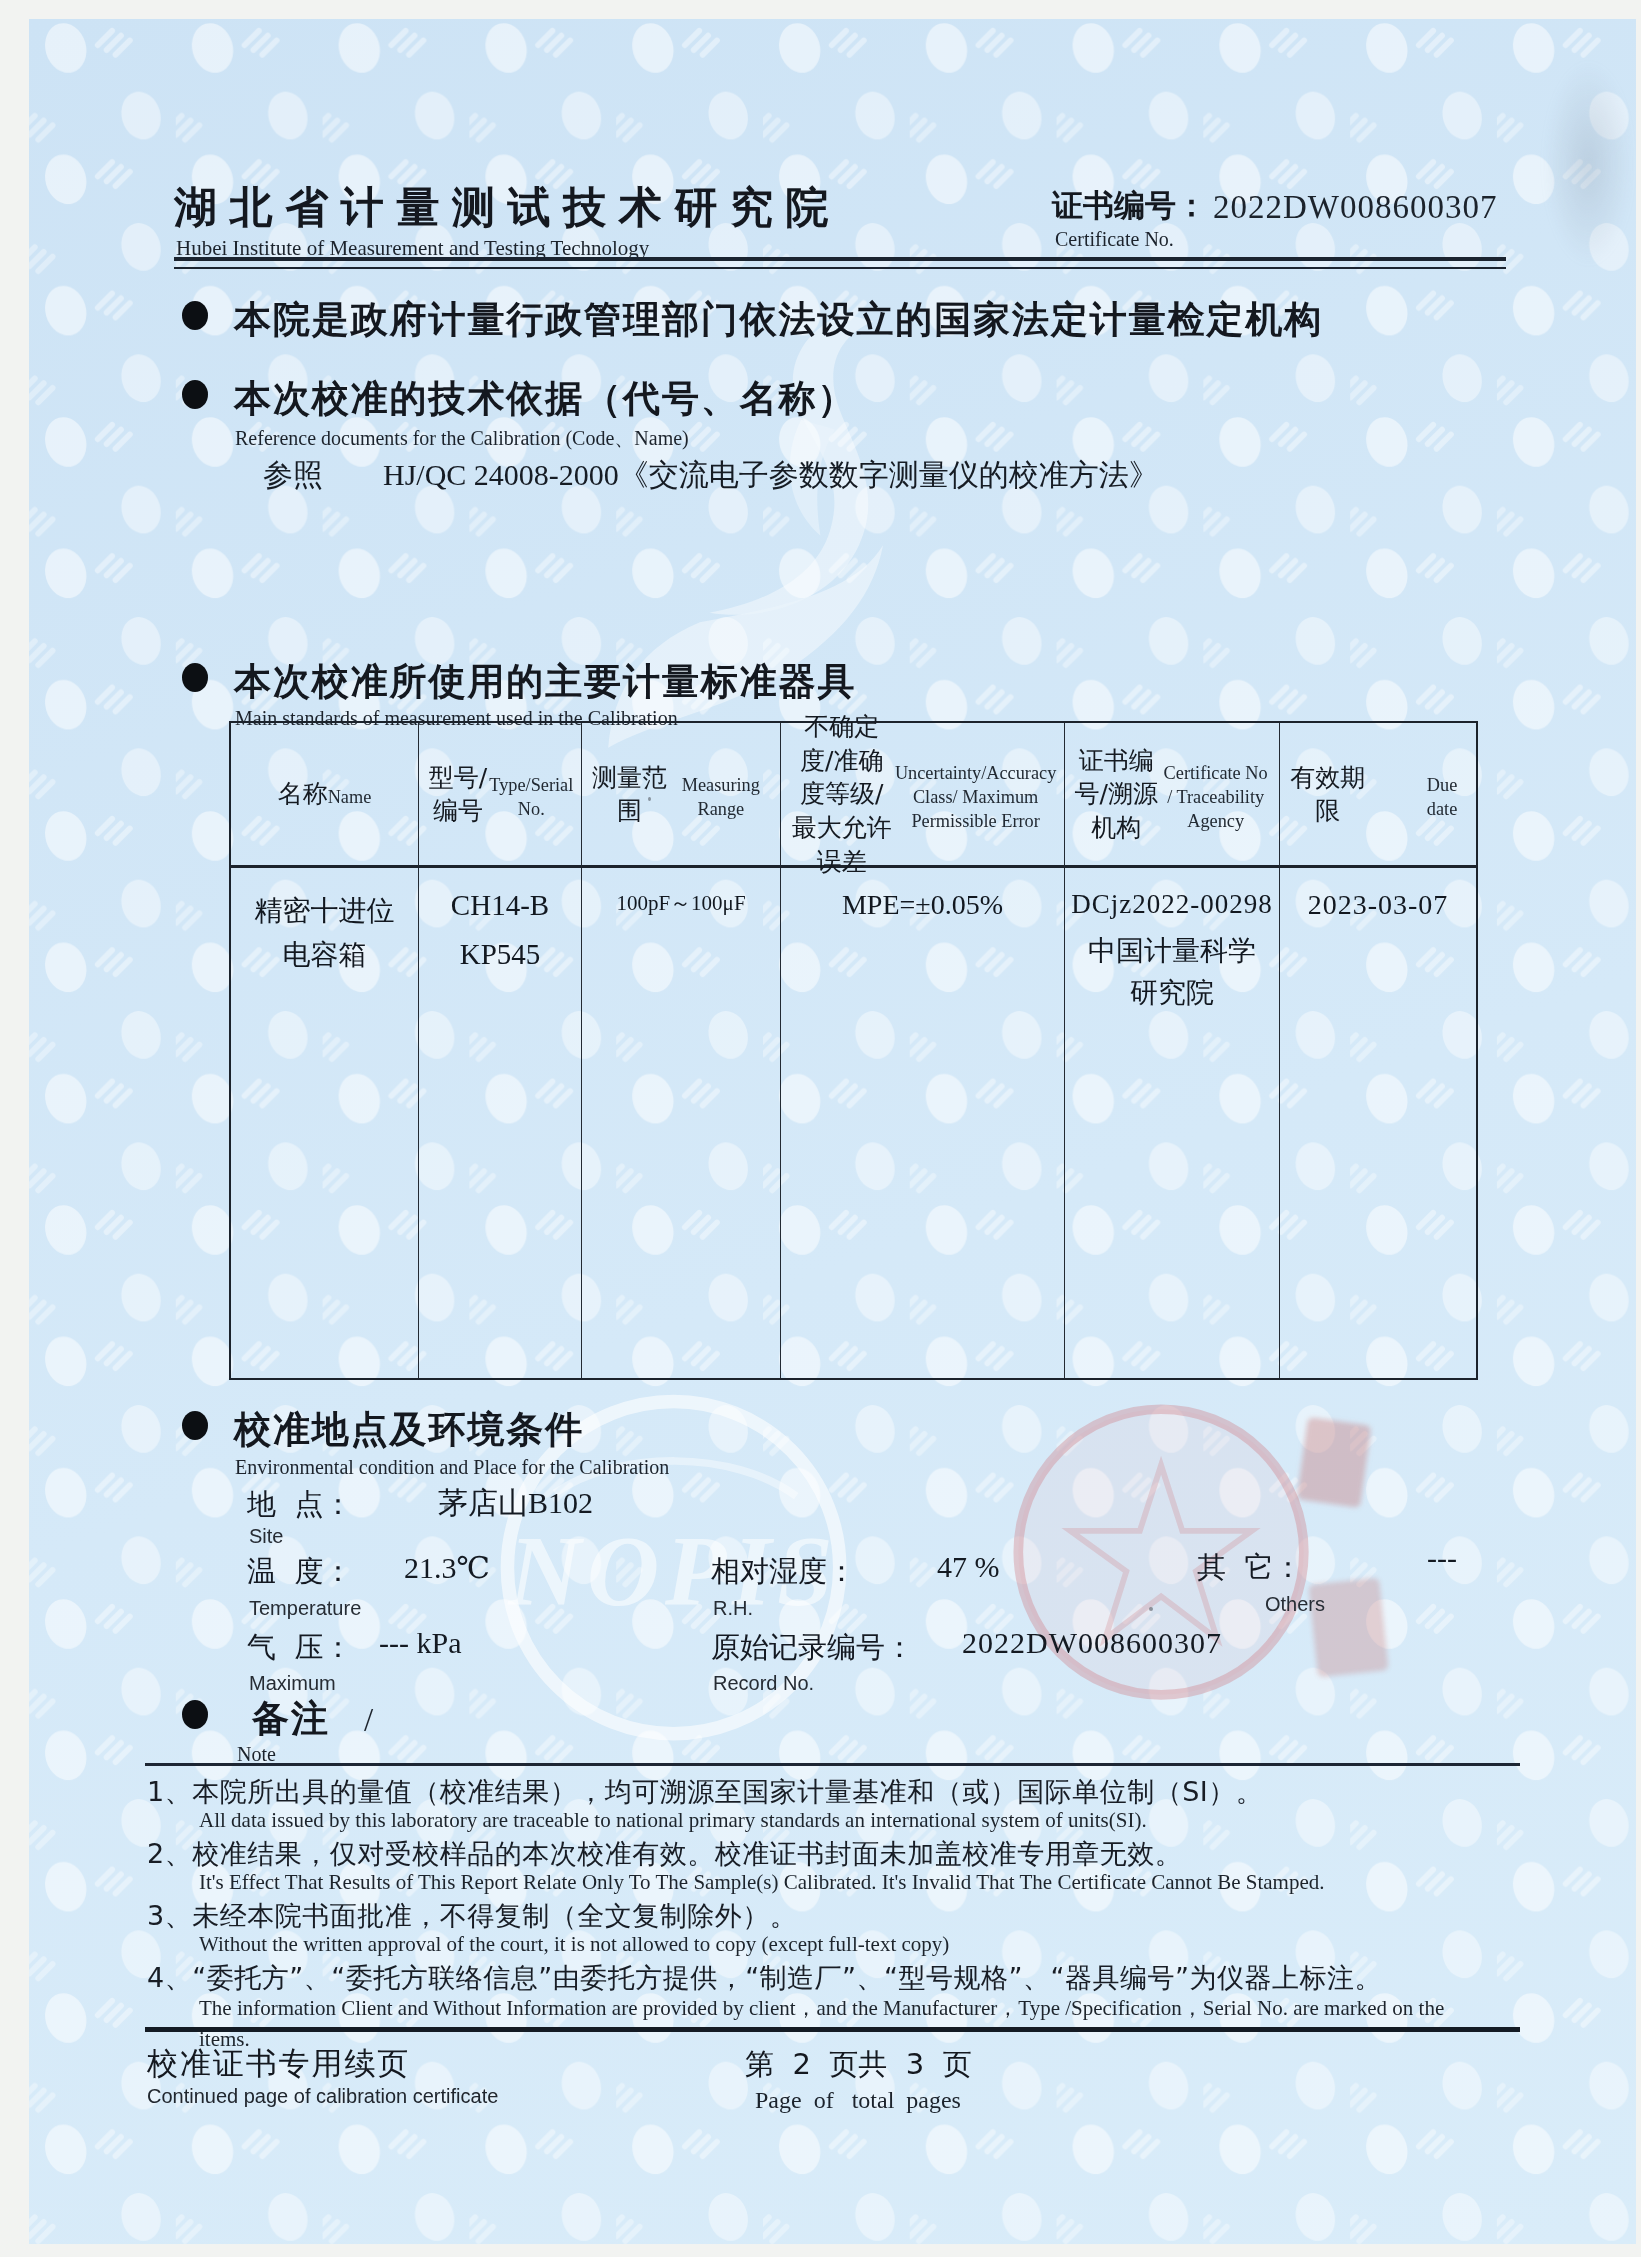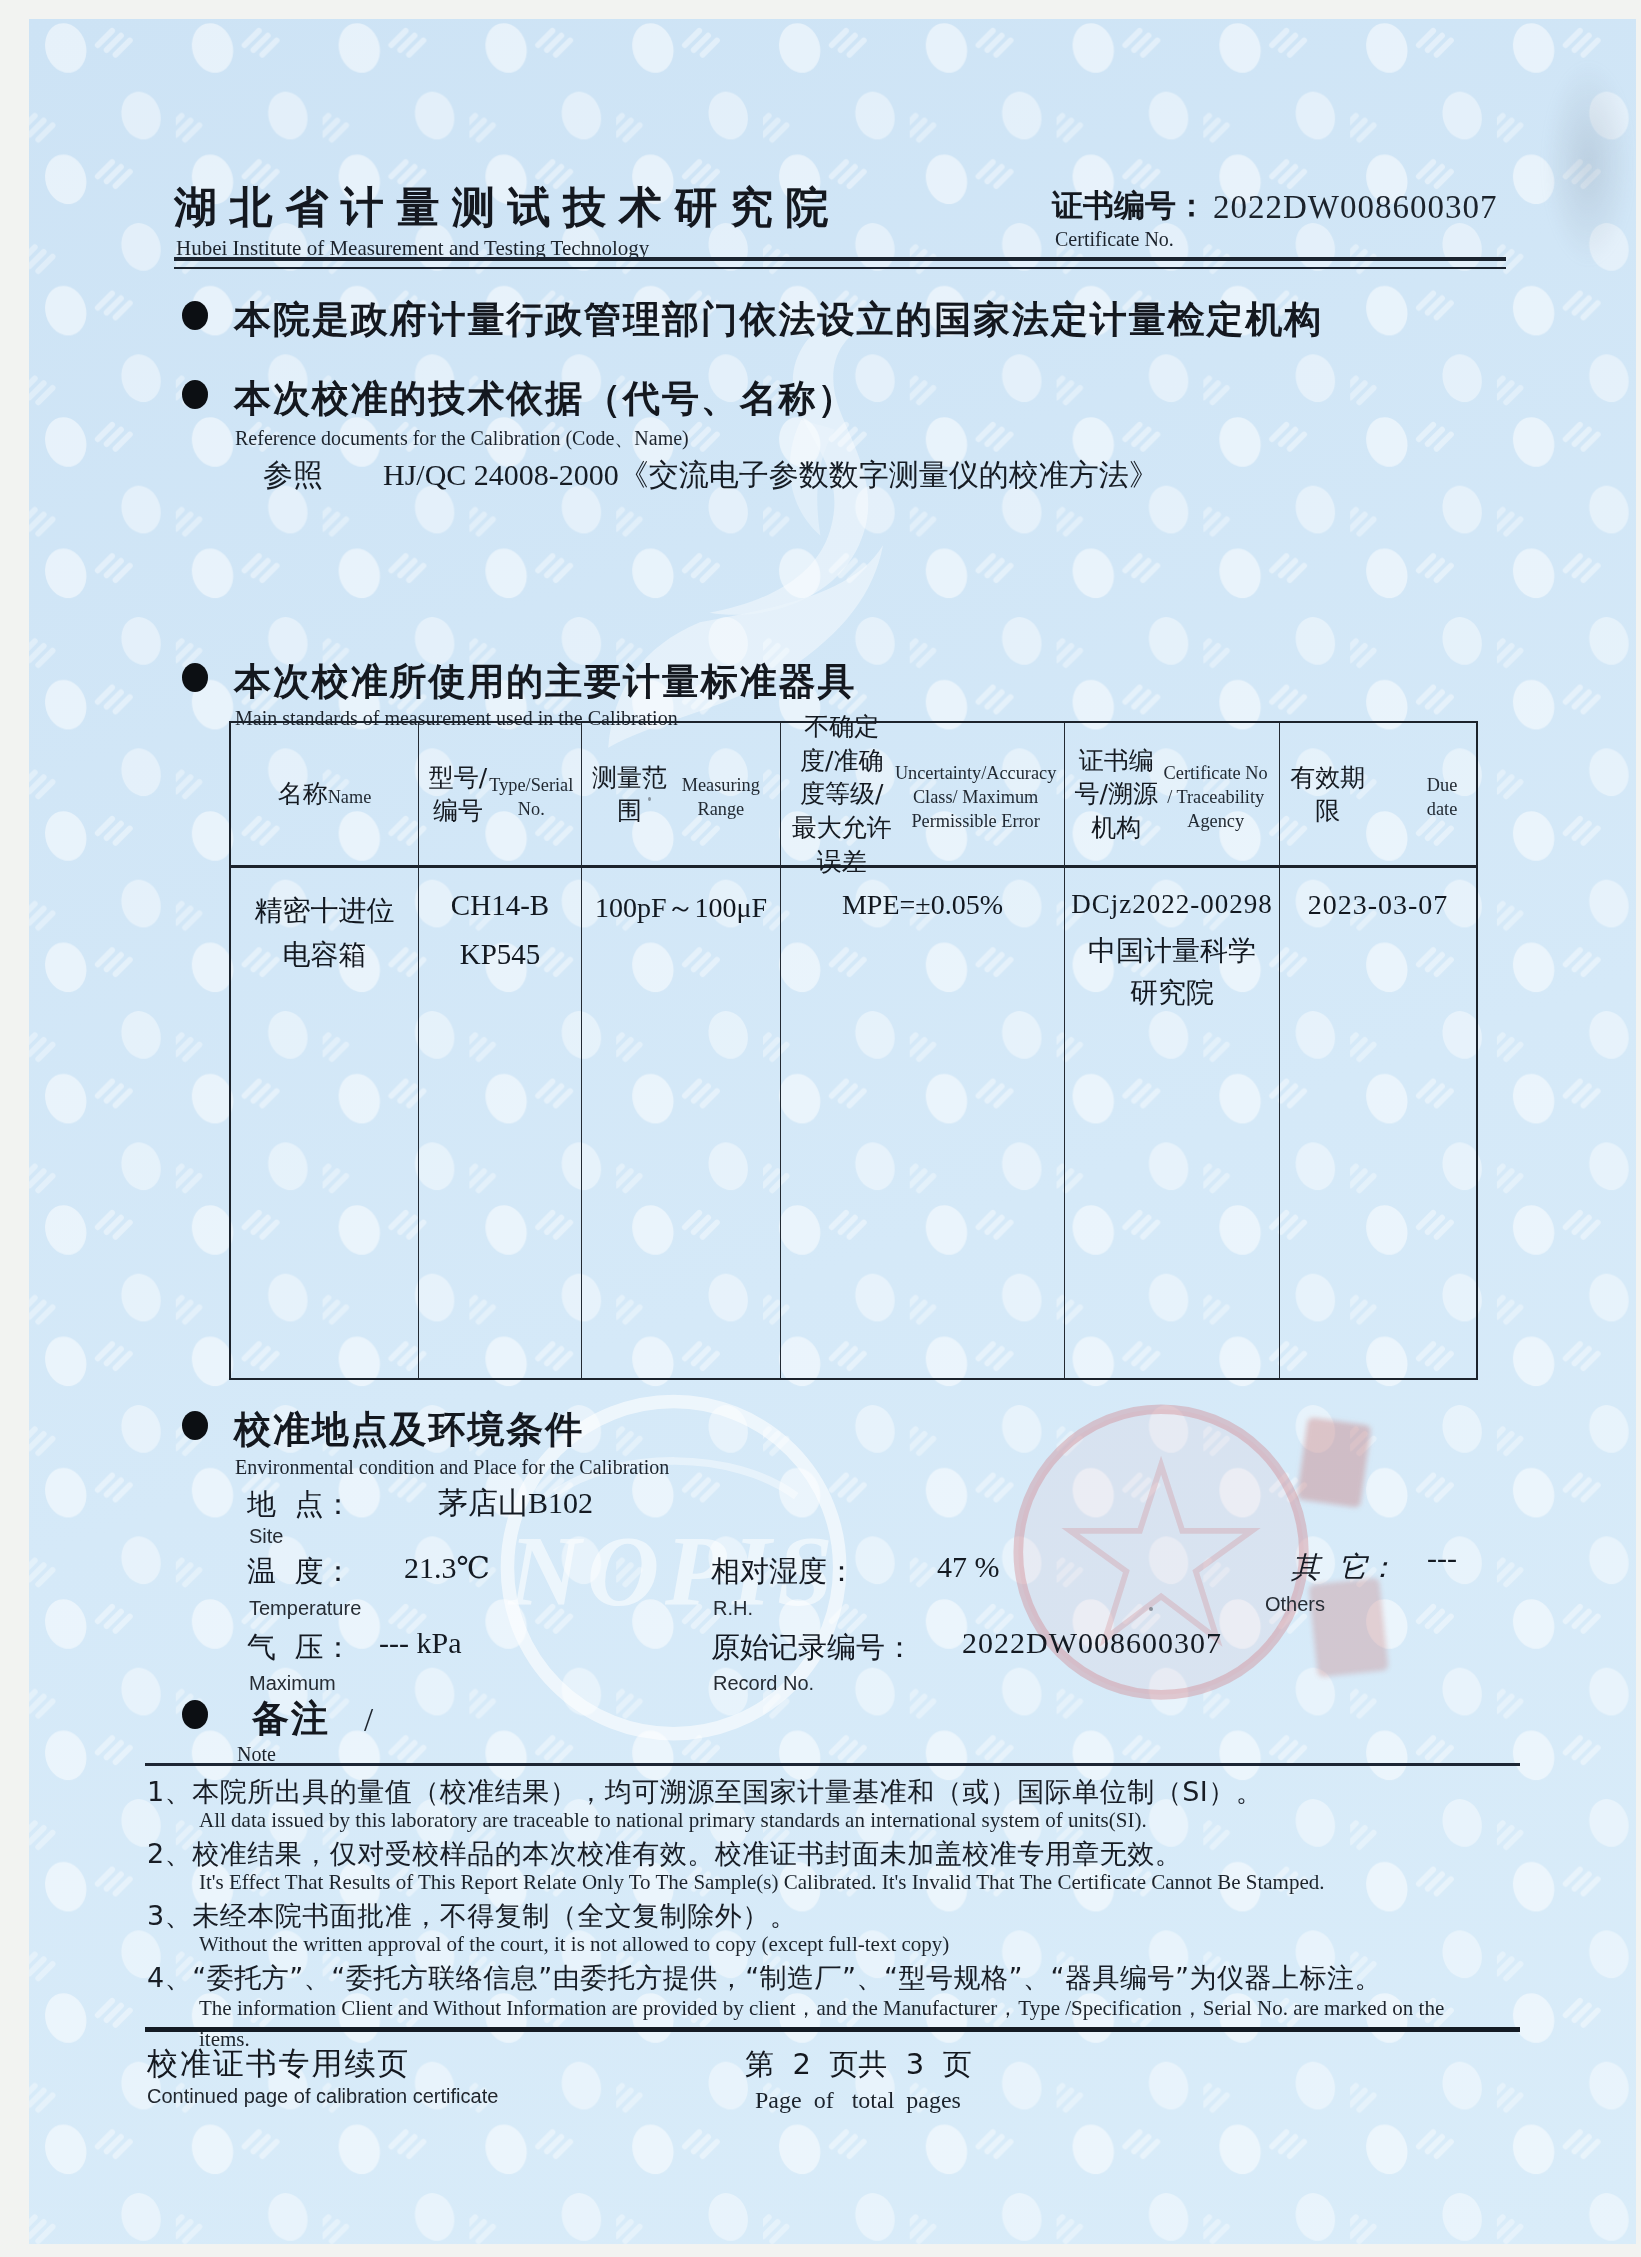--- a/index.html
+++ b/index.html
@@ -154,21 +154,21 @@
     </div>
 
     <div class="cell td">
       <div style="line-height:1.55;padding:0 13.5px;">精密十进位电容箱</div>
     </div>
     <div class="cell td td-serif">
       <div style="font-size:29px;">CH14-B</div>
       <div style="font-size:29px;margin-top:15.4px;">KP545</div>
     </div>
     <div class="cell td td-serif">
-      <div style="font-size:28px;">100pF～100μF</div>
+      <div style="font-size:21px;">100pF～100μF</div>
     </div>
     <div class="cell td td-serif">
       <div style="font-size:28px;">MPE=±0.05%</div>
     </div>
     <div class="cell td">
       <div class="td-serif" style="font-size:27px;letter-spacing:1px;">DCjz2022-00298</div>
       <div style="font-size:28px;line-height:1.5;margin-top:9.7px;padding:0 9.7px;">中国计量科学研究院</div>
     </div>
     <div class="cell td td-serif">
       <div style="font-size:28px;letter-spacing:1px;">2023-03-07</div>
@@ -184,21 +184,21 @@
   <div class="abs sans-en env-en" style="left:220px;top:1506px;">Site</div>
 
   <div class="abs cn label-cn" style="left:218px;top:1533px;">温  度：</div>
   <div class="abs value-serif" style="left:375px;top:1531px;">21.3℃</div>
   <div class="abs sans-en env-en" style="left:220px;top:1578px;">Temperature</div>
 
   <div class="abs cn label-cn" style="left:682px;top:1533px;">相对湿度：</div>
   <div class="abs value-serif" style="left:908px;top:1531px;">47 %</div>
   <div class="abs sans-en env-en" style="left:684px;top:1578px;">R.H.</div>
 
-  <div class="abs cn label-cn" style="left:1262px;top:1529px;font-style:italic;">其  它：</div>
+  <div class="abs cn label-cn" style="left:1168px;top:1529px;">其  它：</div>
   <div class="abs value-serif" style="left:1398px;top:1522px;">---</div>
   <div class="abs sans-en env-en" style="left:1236px;top:1574px;">Others</div>
 
   <div class="abs cn label-cn" style="left:218px;top:1609px;">气  压：</div>
   <div class="abs value-serif" style="left:350px;top:1607px;">--- kPa</div>
   <div class="abs sans-en env-en" style="left:220px;top:1653px;">Maximum</div>
 
   <div class="abs cn label-cn" style="left:682px;top:1609px;">原始记录编号：</div>
   <div class="abs value-serif" style="left:933px;top:1607px;letter-spacing:1px;">2022DW008600307</div>
   <div class="abs sans-en env-en" style="left:684px;top:1653px;">Record No.</div>

